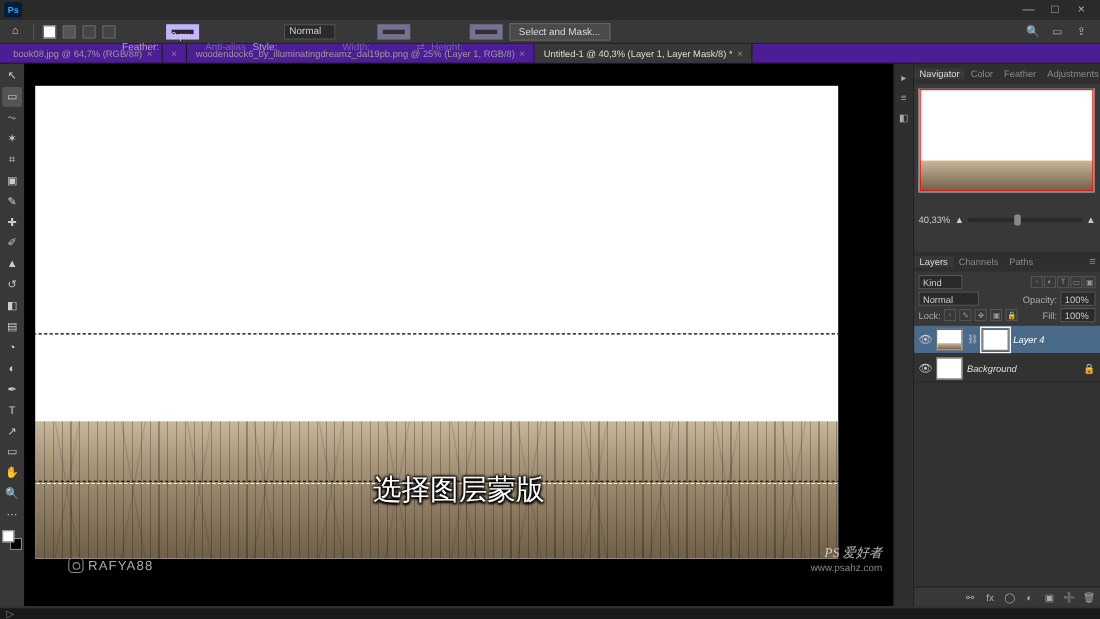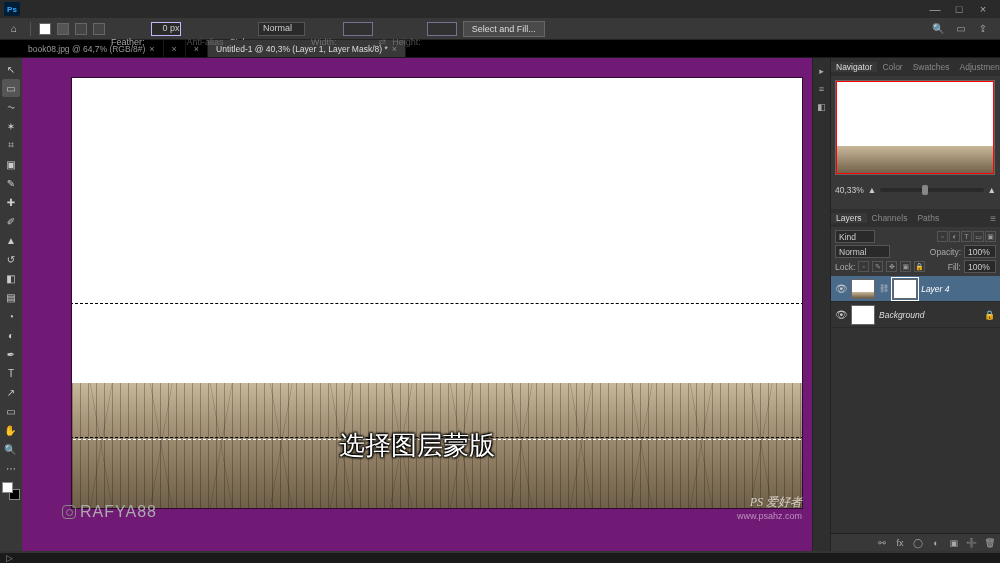--- a/index.html
+++ b/index.html
@@ -10,66 +10,66 @@
   .ps-logo { width: 16px; height: 14px; background: #001e36; color: #31a8ff; font-size: 8px; font-weight: bold; display: flex; align-items: center; justify-content: center; margin-right: 6px; border-radius: 2px; }
   .menuitem { padding: 0 6px; font-size: 10px; color: #ddd; cursor: default; }
   .menubar-right { margin-left: auto; display: flex; gap: 10px; padding-right: 6px; color: #aaa; font-size: 11px; }
   
   
   .optionsbar { height: 22px; background: #383838; display: flex; align-items: center; padding: 0 6px; gap: 6px; border-bottom: 1px solid #222; }
   .opt-home { width: 16px; height: 14px; display:flex; align-items:center; justify-content:center; color:#ccc; }
   .opt-sep { width: 1px; height: 14px; background: #555; margin: 0 2px; }
   .opt-swatch { width: 12px; height: 12px; border: 1px solid #666; }
   .opt-label { font-size: 9px; color: #aaa; margin-top: 26px; }
-  .opt-input { width: 30px; height: 14px; background: #2a2a2a; border: 1px solid #c4b5fd; color: #ccc; font-size: 9px; text-align: right; }
+  .opt-input { width: 30px; height: 14px; background: #2a2a2a; border: 5px solid #c4b5fd; color: #ccc; font-size: 9px; text-align: left; }
   .opt-dropdown { height: 14px; background: #2a2a2a; border: 1px solid #555; color: #ccc; font-size: 9px; padding: 0 12px 0 4px; position: relative; }
   .opt-button { height: 16px; background: #4a4a4a; border: 1px solid #666; color: #ddd; font-size: 9px; padding: 0 8px; display:flex; align-items:center; }
   .opt-disabled { opacity: .45; }
   .optionsbar-right { margin-left: auto; display: flex; gap: 8px; padding-right: 4px; color: #aaa; }
   .icon-sq { width: 14px; height: 14px; display:flex; align-items:center; justify-content:center; }
   
   
-  .tabsbar { height: 18px; background: #000000; display: flex; align-items: stretch; padding-left: 20px; border-bottom: 1px solid #1a1a1a; }
+  .tabsbar { height: 18px; background: #4c1d95; display: flex; align-items: stretch; padding-left: 4px; border-bottom: 1px solid #1a1a1a; }
   .tab { padding: 0 8px; font-size: 8.5px; color: #999; display: flex; align-items: center; border-right: 1px solid #1a1a1a; gap: 4px; }
   .tab.active { background: #383838; color: #ddd; }
   .tab-close { font-size: 9px; color: #888; }
   
   
   .main { display: flex; height: calc(563px - 18px - 22px - 18px - 12px); }
   
   
   .toolbar { width: 22px; background: #383838; display: flex; flex-direction: column; align-items: center; padding: 2px 0; gap: 1px; }
   .tool { width: 18px; height: 18px; display: flex; align-items: center; justify-content: center; color: #ccc; font-size: 10px; border-radius: 2px; }
   .tool.active { background: #555; }
   .toolcolors { margin-top: 4px; position: relative; width: 18px; height: 18px; }
   .fg { position: absolute; width: 11px; height: 11px; background: #fff; border: 1px solid #888; top: 0; left: 0; z-index:2;}
   .bg { position: absolute; width: 11px; height: 11px; background: #000; border: 1px solid #888; bottom: 0; right: 0; }
   
   
-  .canvas-area { flex: 1; background: #701a75; display: flex; align-items: flex-start; justify-content: flex-end; padding: 20px 10px; position: relative; overflow:hidden;}
+  .canvas-area { flex: 1; background: #000000; display: flex; align-items: flex-start; justify-content: flex-start; padding: 20px 10px; position: relative; overflow:hidden;}
   .canvas { width: 730px; height: 430px; background: #fff; position: relative; box-shadow: 0 0 0 1px rgba(0,0,0,.6); overflow:hidden;}
   .floor { position: absolute; bottom: 0; left: 0; right: 0; height: 125px; 
     background:
       repeating-linear-gradient(90deg, rgba(0,0,0,.25) 0 1px, transparent 1px 8px),
       linear-gradient(180deg, #c9b79a 0%, #a8967b 30%, #8f7e63 60%, #6f5f48 100%);
   }
   .floor::before { content:""; position:absolute; inset:0;
     background:
       linear-gradient(100deg, transparent 48%, rgba(0,0,0,.18) 49%, transparent 50%) 0 0/60px 100%,
       linear-gradient(80deg,  transparent 48%, rgba(0,0,0,.18) 49%, transparent 50%) 0 0/60px 100%;
   }
   .marquee { position: absolute; left: -2px; right: -2px; top: 225px; height: 135px; border: 1px dashed #000; outline: 1px dashed #fff; outline-offset: 1px; pointer-events: none; }
   
   .caption { position: absolute; bottom: 90px; left: 50%; transform: translateX(-50%); text-align: center; pointer-events:none;}
   .caption-line { font-size: 26px; color: #fff; text-shadow: 1px 1px 2px #000, -1px -1px 2px #000, 1px -1px 2px #000, -1px 1px 2px #000; font-family: "Microsoft YaHei","SimHei",sans-serif; white-space: nowrap; line-height:1.25;}
   
   .rafya { position: absolute; bottom: 30px; left: 40px; display: flex; align-items: center; gap: 4px; }
   .ig { width: 14px; height: 14px; border: 1.5px solid #888; border-radius: 4px; position: relative; }
   .ig::after { content:""; position:absolute; top:3px; left:3px; width:5px; height:5px; border:1.5px solid #888; border-radius:50%; }
-  .rafya span { font-size: 16px; color: #aaa; letter-spacing: 1px; }
+  .rafya span { font-size: 12px; color: #aaa; letter-spacing: 1px; }
   
   .watermark { position: absolute; right: 10px; bottom: 30px; text-align: right; }
   .watermark .wm1 { font-size: 12px; color: rgba(255,255,255,.7); font-style:italic; font-family:"SimSun",serif;}
   .watermark .wm2 { font-size: 9px; color: rgba(255,255,255,.5); }
   
   
   .right-strip { width: 18px; background: #2f2f2f; display: flex; flex-direction: column; align-items: center; padding-top: 6px; gap: 4px; border-left:1px solid #222;}
   .strip-icon { width: 14px; height: 14px; color: #aaa; display:flex; align-items:center; justify-content:center; font-size:9px;}
   
   
@@ -78,21 +78,21 @@
   .ptab { padding: 0 5px; font-size: 8.5px; color: #888; }
   .ptab.active { color: #ddd; background: #383838; }
   .ptab-menu { margin-left: auto; padding: 0 4px; color: #888; }
   
   .navigator { padding: 4px; }
   .nav-thumb { width: 160px; height: 95px; background: #fff; border: 1px solid #666; position: relative; overflow:hidden;}
   .nav-thumb .nfloor { position:absolute; bottom:0; left:0; right:0; height: 28px;
     background: linear-gradient(180deg,#c9b79a,#6f5f48);
   }
   .nav-viewport { position:absolute; inset:0; border: 1.5px solid #ff0000;}
-  .nav-zoom { display: flex; align-items: center; gap: 4px; padding: 10px 0; font-size: 8.5px; color: #ccc; }
+  .nav-zoom { display: flex; align-items: center; gap: 4px; padding: 20px 0; font-size: 8.5px; color: #ccc; }
   .slider-track { flex:1; height: 4px; background: #2a2a2a; border-radius:2px; position:relative;}
   .slider-thumb { position:absolute; left:40%; top:-3px; width:6px; height:10px; background:#888; border-radius:2px;}
   
   .layers-panel { flex: 1; display: flex; flex-direction: column; }
   .layers-controls { padding: 3px 4px; background: #383838; display:flex; flex-direction:column; gap:2px;}
   .lc-row { display: flex; align-items: center; gap: 3px; font-size: 8.5px; color: #aaa; }
   .lc-dd { height: 13px; background:#2a2a2a; border:1px solid #555; padding:0 10px 0 3px; font-size:8.5px; color:#ccc; display:flex; align-items:center;}
   .lc-icons { display:flex; gap:1px; margin-left:auto;}
   .lc-icon { width:11px; height:11px; border:1px solid #555; font-size:7px; display:flex; align-items:center; justify-content:center; color:#999;}
   .opacity { margin-left:auto;}
@@ -139,37 +139,38 @@
   <span class="opt-label">Feather:</span>
   <div class="opt-input">0 px</div>
   <span class="opt-label opt-disabled">Anti-alias</span>
   <span class="opt-label">Style:</span>
   <div class="opt-dropdown">Normal</div>
   <span class="opt-label opt-disabled">Width:</span>
   <div class="opt-input opt-disabled"></div>
   <span class="opt-label opt-disabled" style="font-size:9px">⇄</span>
   <span class="opt-label opt-disabled">Height:</span>
   <div class="opt-input opt-disabled"></div>
-  <div class="opt-button">Select and Fill...</div>
+  <div class="opt-button">Select and Mask...</div>
   <div class="optionsbar-right">
     <span class="icon-sq">🔍</span>
     <span class="icon-sq">▭</span>
     <span class="icon-sq">⇪</span>
   </div>
 </div>
 
 <div class="tabsbar" id="tabs">
     <div class="tab">
       <span>book08.jpg @ 64,7% (RGB/8#)</span>
       <span class="tab-close">×</span>
     </div>
     <div class="tab">
       <span class="tab-close">×</span>
     </div>
     <div class="tab">
+      <span>woodendock6_by_illuminatingdreamz_dal19pb.png @ 25% (Layer 1, RGB/8)</span>
       <span class="tab-close">×</span>
     </div>
     <div class="tab active">
       <span>Untitled-1 @ 40,3% (Layer 1, Layer Mask/8) *</span>
       <span class="tab-close">×</span>
     </div>
   </div>
 
 <div class="main">
 
@@ -223,21 +224,21 @@
   <div class="right-strip">
     <div class="strip-icon">▸</div>
     <div class="strip-icon">≡</div>
     <div class="strip-icon">◧</div>
   </div>
 
   <div class="panels">
     <div class="panel-tabs" id="navtabs">
     <div class="ptab active">Navigator</div>
         <div class="ptab">Color</div>
-        <div class="ptab">Swatches</div>
+        <div class="ptab">Feather</div>
         <div class="ptab">Adjustments</div>
       </div>
     <div class="navigator">
       <div class="nav-thumb">
         <div class="nfloor"></div>
         <div class="nav-viewport"></div>
       </div>
       <div class="nav-zoom">
         <span>40,33%</span>
         <span>▲</span>

